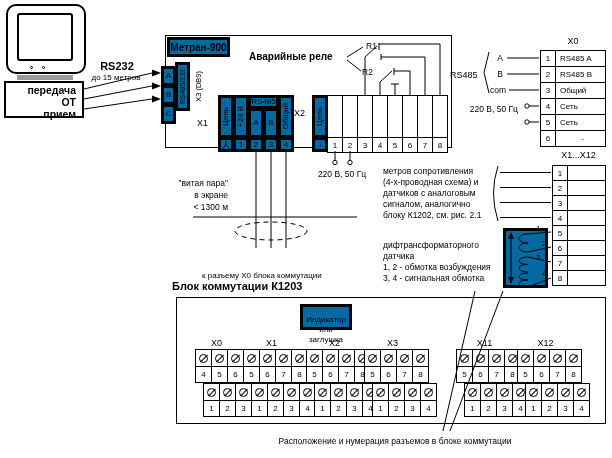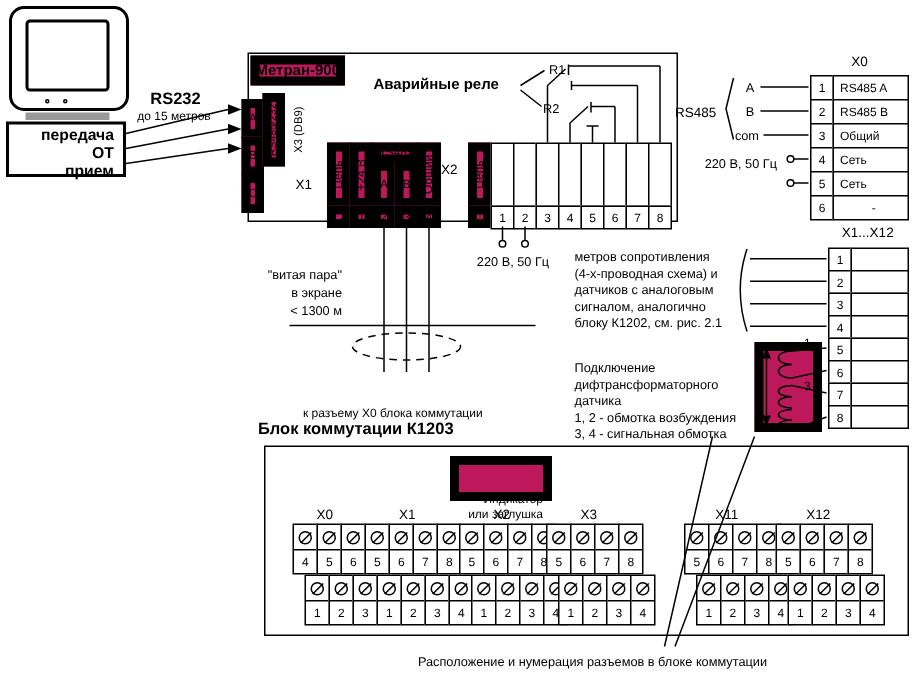--- a/index.html
+++ b/index.html
@@ -1,19 +1,19 @@
 <!DOCTYPE html>
 <html><head>
 <meta charset="utf-8">
 <style>
   html,body{margin:0;padding:0;background:#fff;}
   .canvas{position:relative;width:612px;height:458px;background:#fff;
           font-family:"Liberation Sans",sans-serif;color:#000;overflow:hidden;}
   .abs{position:absolute;box-sizing:border-box;}
-  .b1{border:6px solid #000000;background:#be185d;}
+  .b1{border:3px solid #000000;background:#0369a1;}
   .b2{border:2px solid #000;background:#fff;}
   .cell{display:flex;align-items:center;justify-content:center;}
   .vwrap{display:flex;align-items:center;justify-content:center;}
   .vtext{writing-mode:vertical-rl;transform:rotate(180deg);white-space:nowrap;}
   .f8{font-size:8px;line-height:1;}
   .f85{font-size:8.5px;line-height:1.25;}
   .f9{font-size:9px;line-height:1;}
   .bold{font-weight:bold;}
   
   .tgroup{position:absolute;top:338px;}
@@ -229,30 +229,29 @@
   <div class="abs f8" style="left:542px;top:270px;">4</div>
 
   <div class="abs f85" style="left:383px;top:166px;width:114px;line-height:11px;">
       <div>метров сопротивления</div>
       <div>(4-х-проводная схема) и</div>
       <div>датчиков с аналоговым</div>
       <div>сигналом, аналогично</div>
       <div>блоку К1202, см. рис. 2.1</div>
     </div>
   <div class="abs f85" style="left:383px;top:240px;width:114px;line-height:11px;">
-      <div>Подключение</div>
       <div>дифтрансформаторного</div>
       <div>датчика</div>
       <div>1, 2 - обмотка возбуждения</div>
       <div>3, 4 - сигнальная обмотка</div>
     </div>
 
   <div class="abs bold" style="left:172px;top:280px;font-size:11px;">Блок коммутации К1203</div>
   <div class="abs" style="left:176px;top:297px;width:430px;height:127px;border:1.5px solid #000;"></div>
-  <div class="abs b1 f8" style="left:300px;top:304px;width:68px;height:26px;text-align:right;padding-top:18px;line-height:10px;">
+  <div class="abs b1 f8" style="left:300px;top:304px;width:52px;height:26px;text-align:center;padding-top:8px;line-height:10px;">
       <div>Индикатор</div>
       <div>или заглушка</div>
     </div>
 
   <div class="tgroup" style="left:195px;">
       <div class="glabel" style="width: 43px;">X0</div>
       <div class="trow ">
         <div class="tcell">
           <div class="scr">
             <div class="screw"></div>

